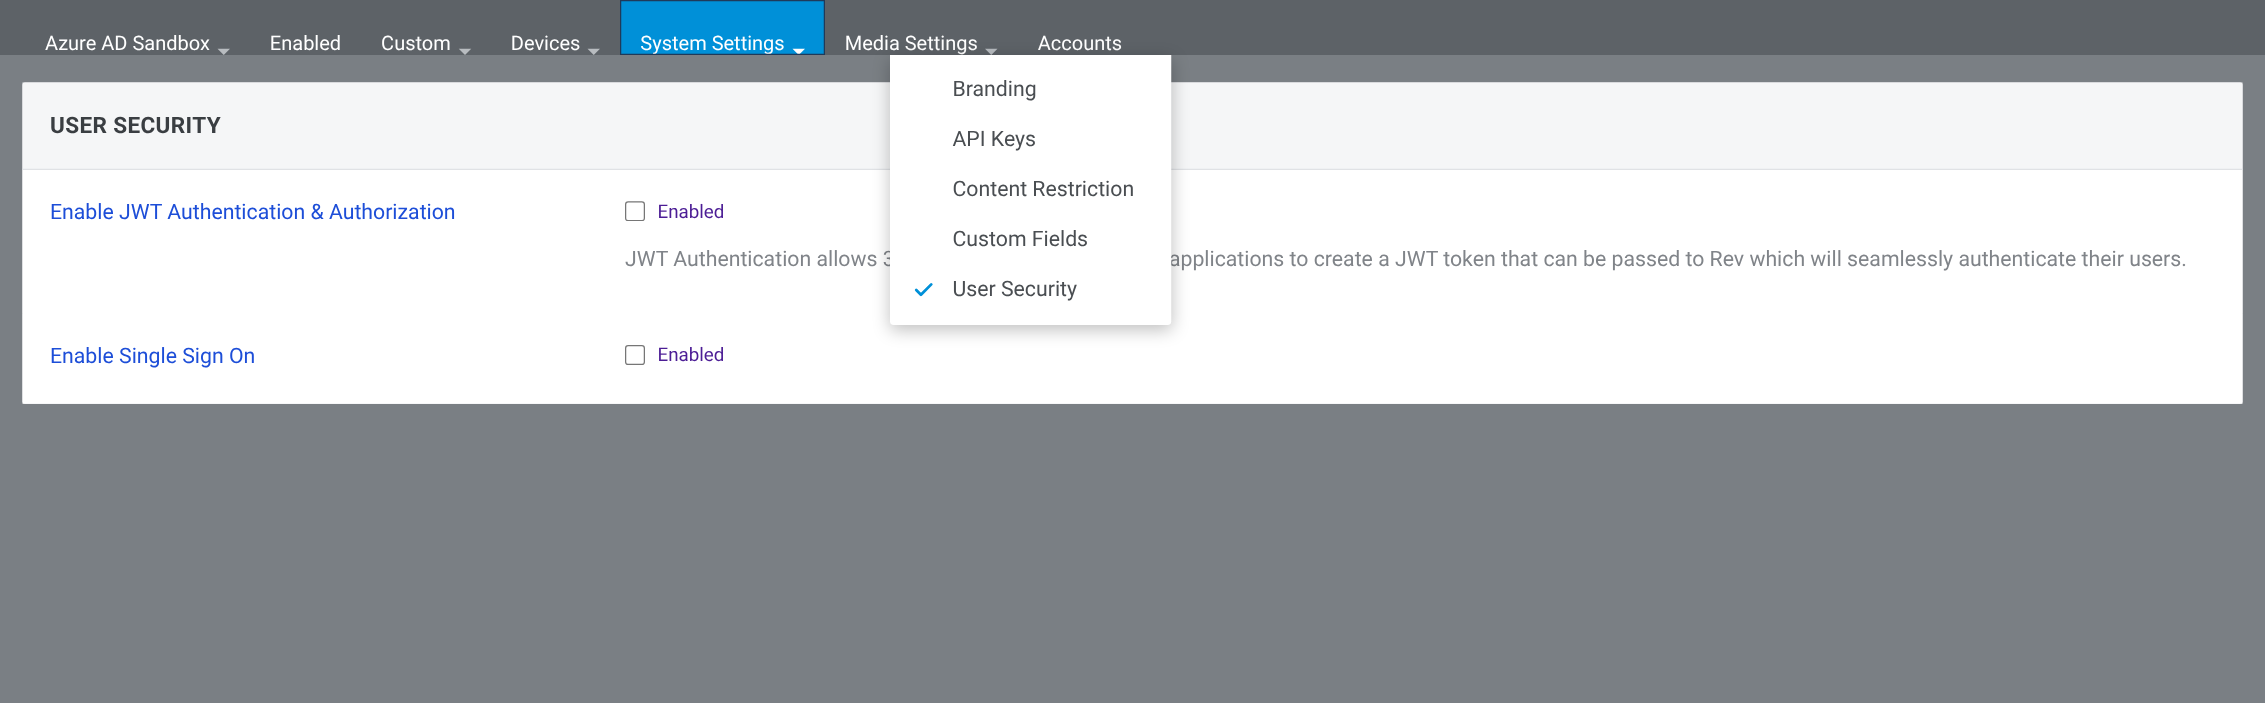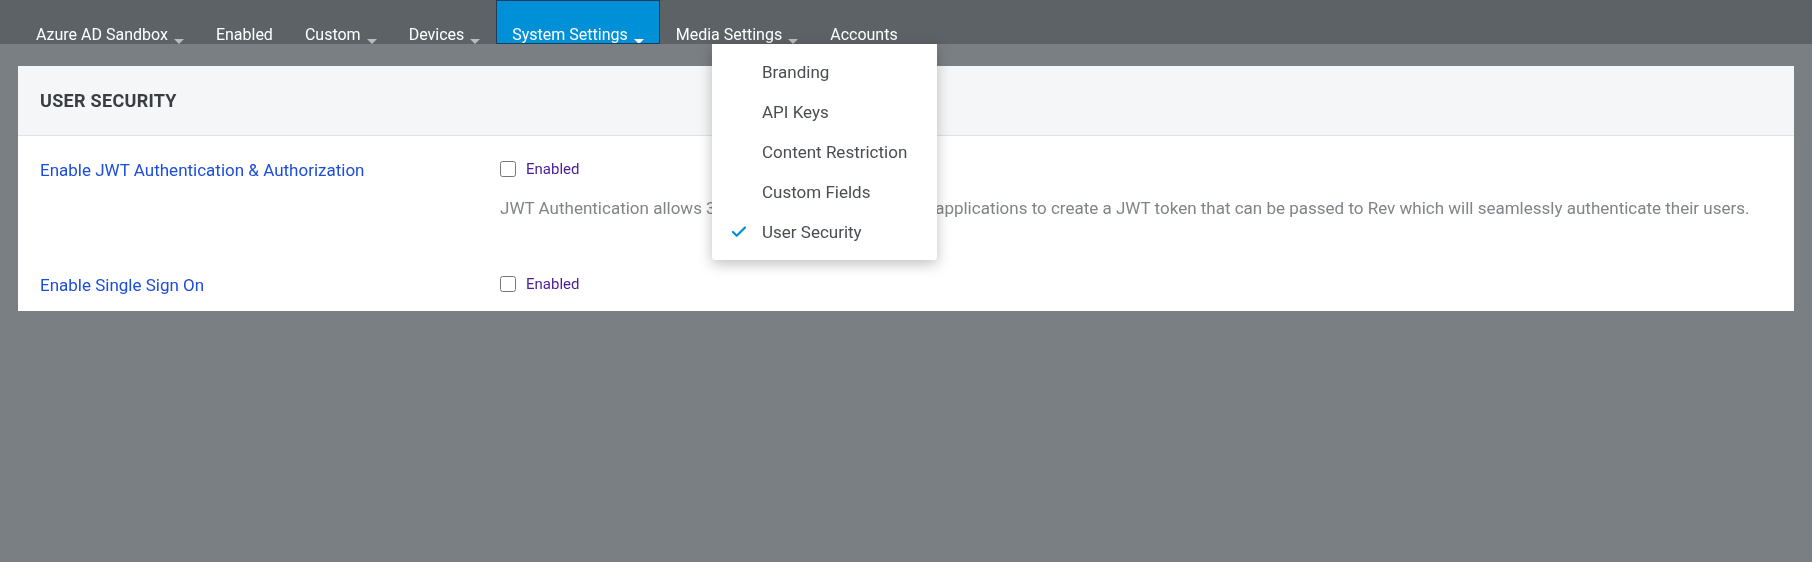--- a/index.html
+++ b/index.html
@@ -129,21 +129,21 @@
     }
     .help-text {
       font-size: 17px;
       color: #808489;
       line-height: 1.45;
       padding-bottom: 22px;
       max-width: 1300px;
     }
     .saml-body {
       background: #fff;
-      padding: 24px 22px 0 22px;
+      padding: 24px 22px 12px 22px;
       display: flex;
     }
     .saml-body .field-label {
       flex: 0 0 460px;
     }
   </style>
 </head>
 <body>
 
 <div class="topnav">

